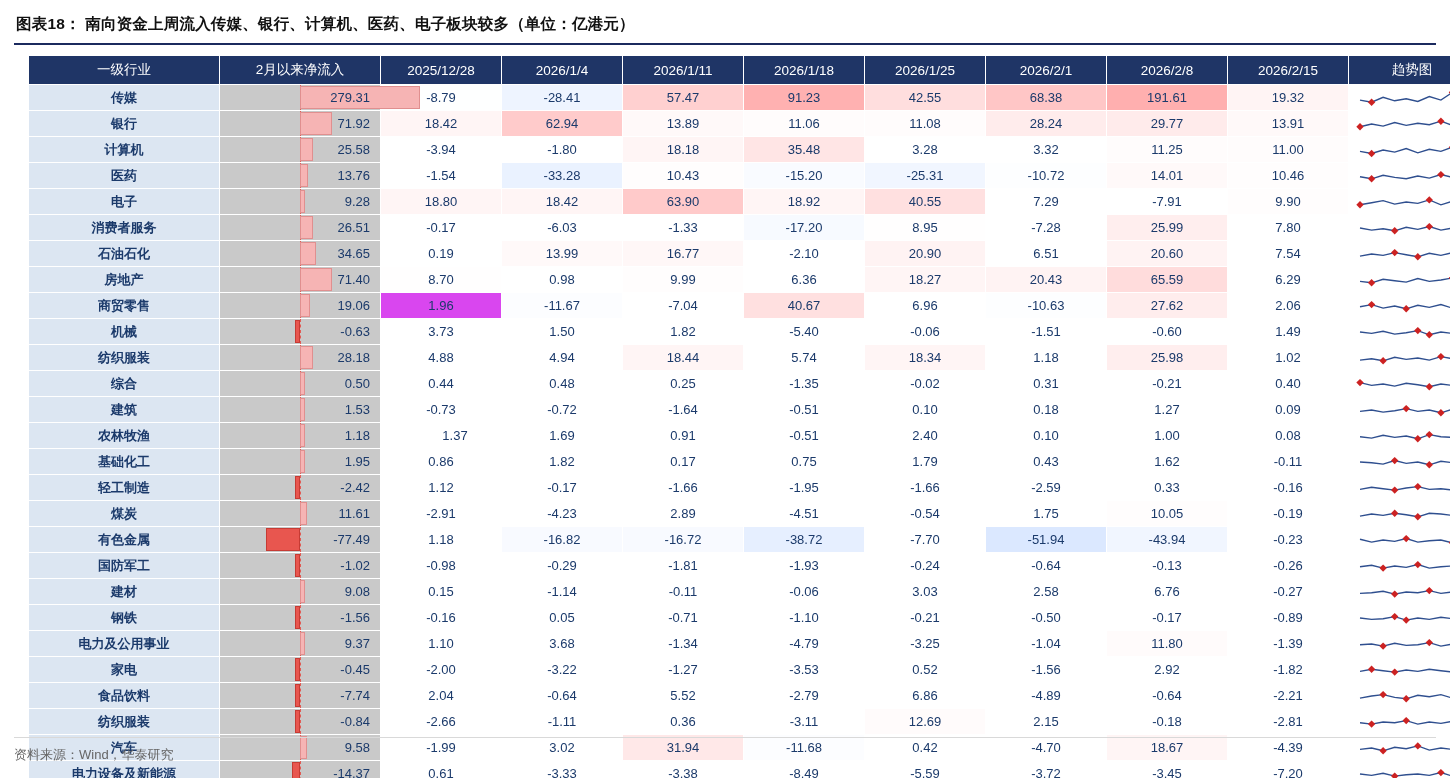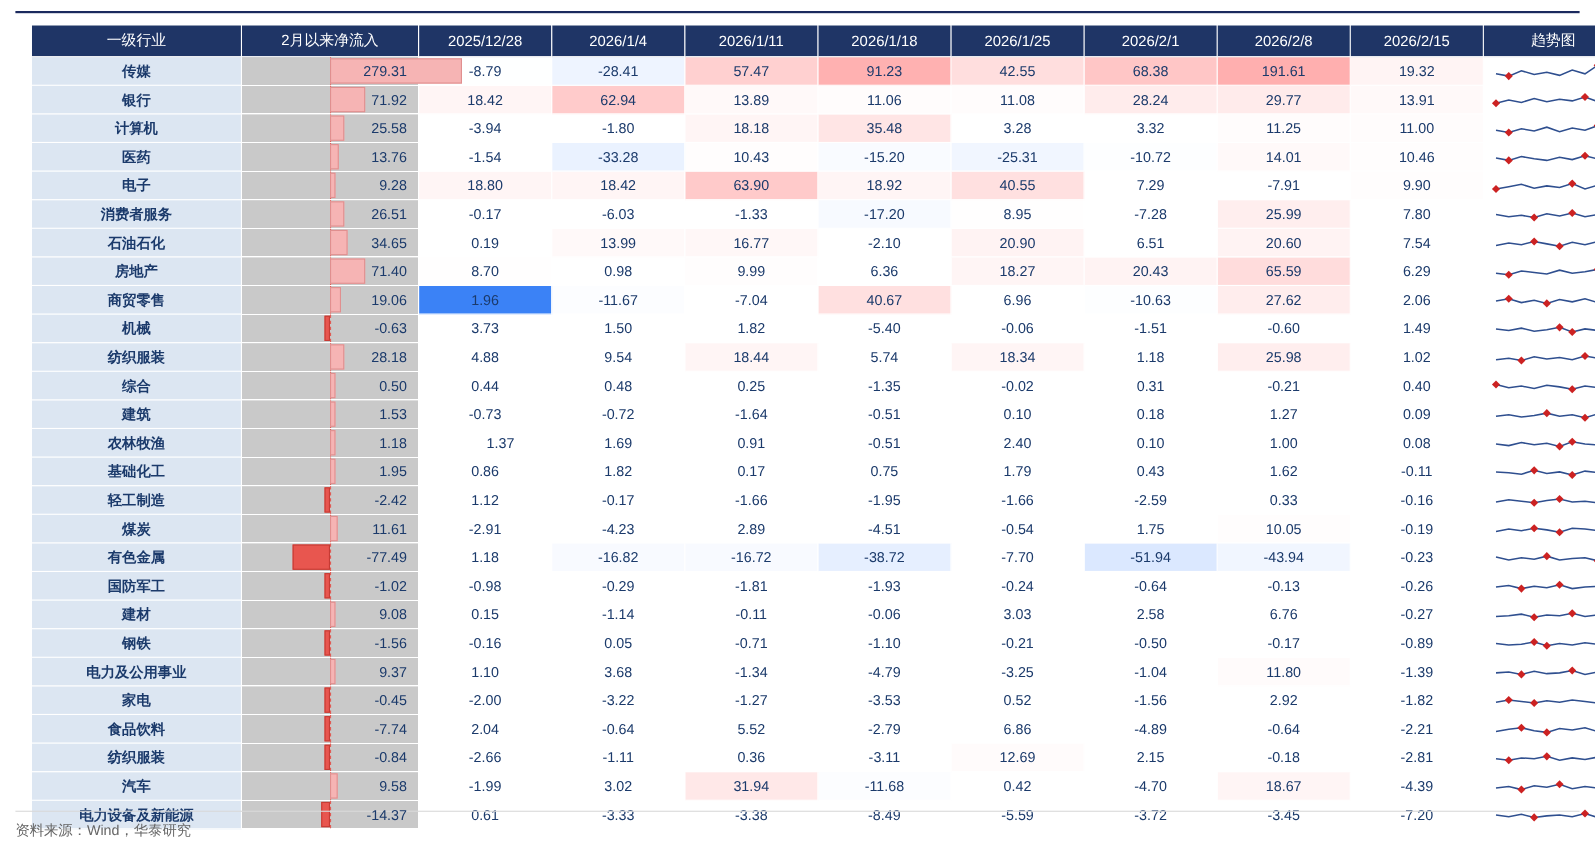--- a/index.html
+++ b/index.html
@@ -48,20 +48,23 @@
   .src{
     position:absolute;left:14px;bottom:14px;font-size:13px;color:#666;
   }
   .srcline{position:absolute;left:14px;right:14px;bottom:40px;height:1px;background:#d9d9d9;}
 </style>
 </head>
 <body>
 
 <div class="wrap">
 
+  <div class="title">
+    <span>图表18： 南向资金上周流入传媒、银行、计算机、医药、电子板块较多（单位：亿港元）</span>
+  </div>
   <div class="rule"></div>
 
   <table class="grid">
     <thead>
       <tr>
         <th class="c0">一级行业</th>
         <th class="c1">2月以来净流入</th>
         <th class="cn">2025/12/28</th>
         <th class="cn">2026/1/4</th>
         <th class="cn">2026/1/11</th>
@@ -276,21 +279,21 @@
         </tr>
         <tr>
           <td class="name">商贸零售</td>
           <td class="flow">
             <div class="flowinner">
               <div class="zeroline"></div>
               <div class="bar pos-strong" style="left: 50%; width: 5%;"></div>
               <span class="flowval">19.06</span>
             </div>
           </td>
-          <td style="background: #3b82f6;">1.96</td>
+          <td style="background: #d946ef;">1.96</td>
           <td style="background: rgb(252, 253, 255);">-11.67</td>
           <td style="background: rgb(255, 255, 255);">-7.04</td>
           <td style="background: rgb(255, 224, 224);">40.67</td>
           <td style="background: rgb(255, 255, 255);">6.96</td>
           <td style="background: rgb(253, 254, 255);">-10.63</td>
           <td style="background: rgb(255, 237, 237);">27.62</td>
           <td style="background: rgb(255, 255, 255);">2.06</td>
           <td class="spark">
             <svg width="112" height="20" viewBox="0 0 112 20">
               <path d="M4.0,10.7 L15.6,8.6 L27.1,12.1 L38.7,10.0 L50.2,12.8 L61.8,9.3 L73.3,11.4 L84.9,8.6 L96.4,12.1 L108.0,10.0" fill="none" stroke="#2f4f8f" stroke-width="1.4"></path>
@@ -327,21 +330,21 @@
         <tr>
           <td class="name">纺织服装</td>
           <td class="flow">
             <div class="flowinner">
               <div class="zeroline"></div>
               <div class="bar pos-strong" style="left: 50%; width: 7%;"></div>
               <span class="flowval">28.18</span>
             </div>
           </td>
           <td style="background: rgb(255, 255, 255);">4.88</td>
-          <td style="background: rgb(255, 255, 255);">9.54</td>
+          <td style="background: rgb(255, 255, 255);">4.94</td>
           <td style="background: rgb(255, 245, 245);">18.44</td>
           <td style="background: rgb(255, 255, 255);">5.74</td>
           <td style="background: rgb(255, 245, 245);">18.34</td>
           <td style="background: rgb(255, 255, 255);">1.18</td>
           <td style="background: rgb(255, 238, 238);">25.98</td>
           <td style="background: rgb(255, 255, 255);">1.02</td>
           <td class="spark">
             <svg width="112" height="20" viewBox="0 0 112 20">
               <path d="M4.0,12.1 L15.6,10.7 L27.1,12.8 L38.7,9.3 L50.2,11.4 L61.8,10.0 L73.3,12.1 L84.9,8.6 L96.4,10.7 L108.0,10.0" fill="none" stroke="#2f4f8f" stroke-width="1.4"></path>
               <rect x="82.30000000000001" y="6" width="5.2" height="5.2" transform="rotate(45 84.9 8.6)" fill="#cc2222"></rect>

